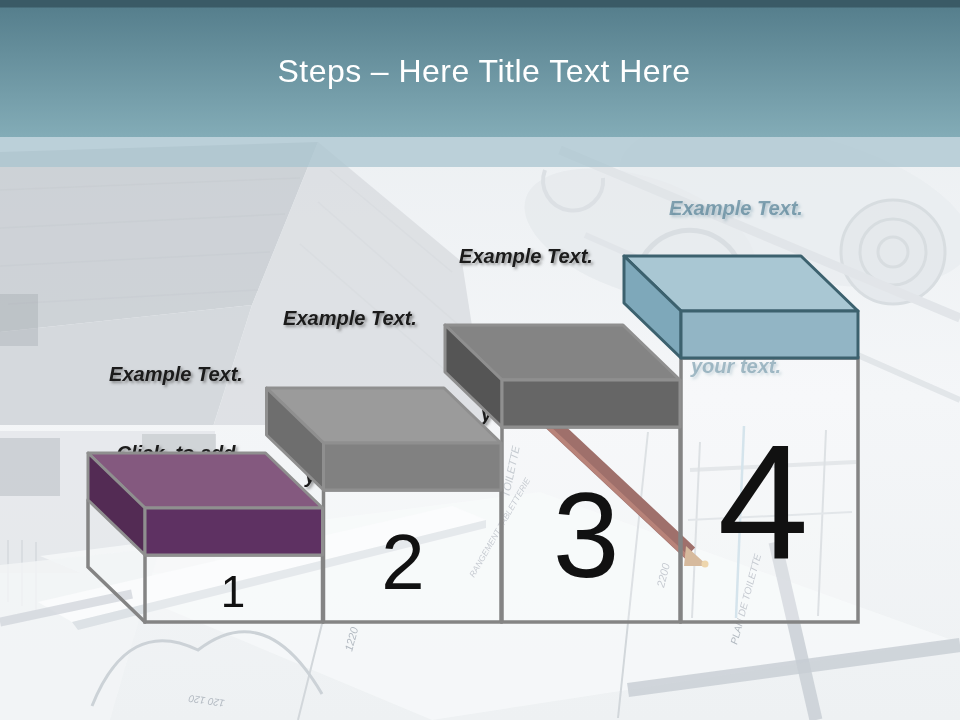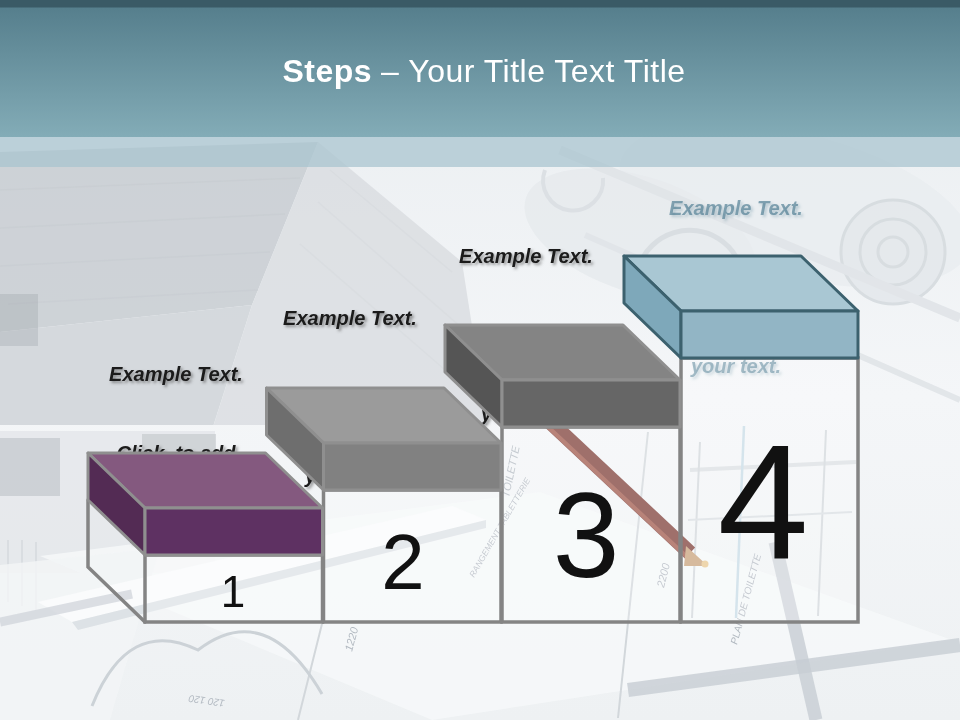--- a/index.html
+++ b/index.html
@@ -12,21 +12,21 @@
   svg.fg{pointer-events:none;}
   
   .header{
     position:absolute;left:0;top:0;width:960px;height:137px;
     background:linear-gradient(180deg,#3a5a66 0px,#3a5a66 7px,#567f8d 8px,#83acb7 137px);
   }
   .title{
     position:absolute;left:0;top:54px;width:960px;text-align:center;
     color:#ffffff;font-size:32px;line-height:1.1;letter-spacing:.5px;
   }
-  .t-bold{font-weight:bold;margin-left:8px;}
+  .t-bold{font-weight:normal;margin-left:8px;}
   .t-rest{font-weight:400;margin-left:9px;}
   
   .band{
     position:absolute;left:0;top:137px;width:960px;height:30px;
     background:rgba(167,196,207,0.72);
   }
   
   .caption{
     position:absolute;width:180px;text-align:center;
     font-size:20px;font-style:italic;font-weight:600;line-height:1.32;
@@ -103,21 +103,21 @@
     <text class="plan-label" font-size="11" transform="translate(352,652) rotate(-75)">1220</text>
     <text class="plan-label" font-size="11" transform="translate(664,588) rotate(-76)">2200</text>
     <text class="plan-label" font-size="10" transform="translate(225,700) rotate(188)">120 120</text>
   </g>
 </svg>
 
 <div class="band"></div>
 
 <div class="header">
   <div class="title">
-    <span class="t-bold">Steps</span><span class="t-rest">– Your Title Text Title</span>
+    <span class="t-bold">Steps</span><span class="t-rest">– Here Title Text Here</span>
   </div>
 </div>
 
 <div class="caption" style="left: 86px; top: 308px; color: rgb(27, 27, 27);">
   <div>Example Text.</div>
   <div>Click  to add</div>
   <div>your text.</div>
 </div>
 <div class="caption" style="left: 260px; top: 252px; color: rgb(27, 27, 27);">
   <div>Example Text.</div>

